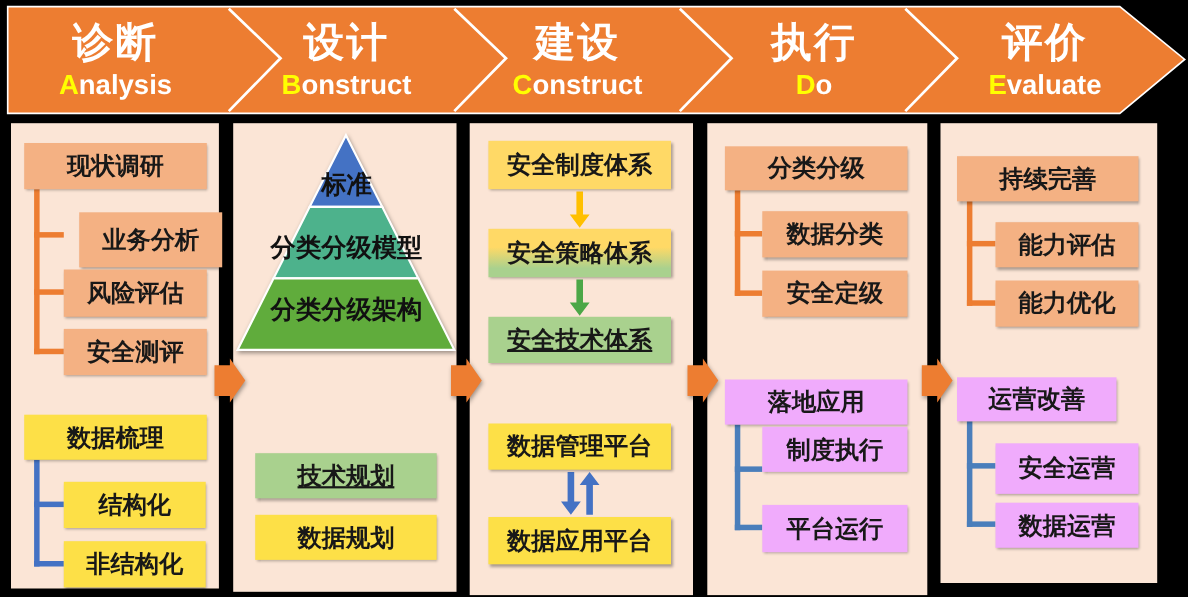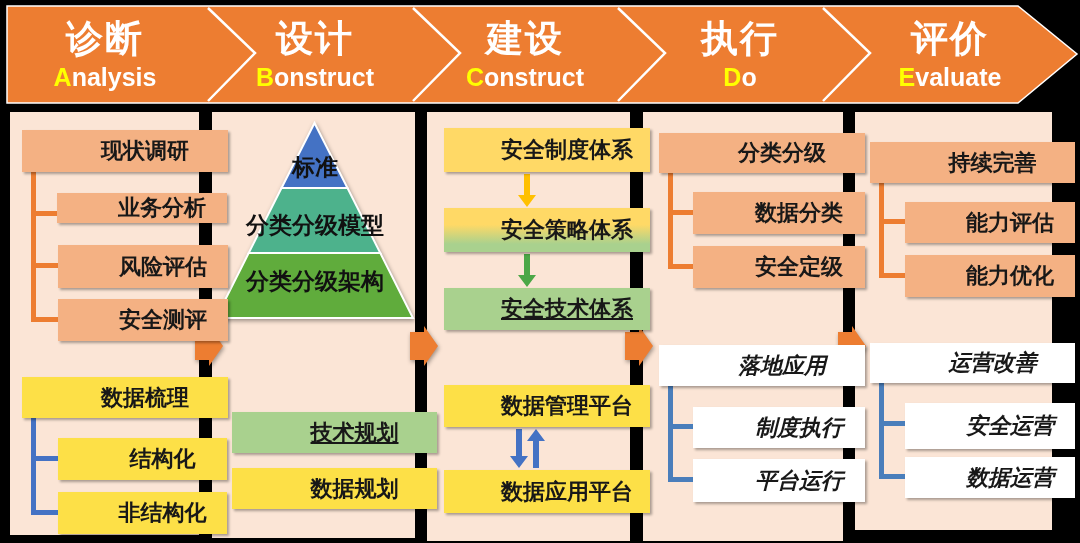--- a/index.html
+++ b/index.html
@@ -6,24 +6,24 @@
   .stage{position:relative;width:1080px;height:543px;background:#000;overflow:hidden;
          font-family:"Liberation Sans","DejaVu Sans",sans-serif;}
   .banner-svg,.overlay{position:absolute;left:0;top:0;}
   .overlay{z-index:3;pointer-events:none;}
   .phase{position:absolute;top:16px;height:84px;width:210px;z-index:4;text-align:center;color:#fff;}
   .phase-zh{font-size:37px;font-weight:bold;line-height:45px;letter-spacing:2px;}
   .phase-en{font-size:25px;font-weight:bold;line-height:33px;}
   .phase-en .initial{color:#FFFF00;}
   .panel{position:absolute;top:112px;background:#FBE5D6;z-index:1;}
   .box{position:absolute;z-index:5;display:flex;align-items:center;justify-content:center;
-       font-size:22px;font-weight:bold;color:#181818;box-shadow:1.5px 2px 2.5px rgba(0,0,0,0.33);padding-left:40px;}
+       font-size:22px;font-weight:bold;color:#181818;box-shadow:1.5px 2px 2.5px rgba(0,0,0,0.33);}
   .orange{background:#F4B183;}
   .blue1{background:#fde047;}
-  .blue2{background:#ffffff;font-style:italic;}
+  .blue2{background:#f0abfc;}
   .yellow{background:#FFD966;}
   .green{background:#A9D18E;text-decoration:underline;}
   .grad{background:linear-gradient(180deg,#FFD966 38%,#A9D18E 82%);}
   .conn{position:absolute;z-index:2;}
   .pyr-label{position:absolute;z-index:5;text-align:center;font-size:23px;font-weight:bold;color:#111;}
   .shadowed{filter:drop-shadow(1.5px 2px 2px rgba(0,0,0,0.38));}
 </style>
 </head>
 <body>
 
@@ -82,21 +82,21 @@
       <polygon points="625,332 639,332 639,326 653,346 639,366 639,360 625,360" fill="#ED7D31"></polygon>
       <polygon points="838,332 852,332 852,326 866,346 852,366 852,360 838,360" fill="#ED7D31"></polygon>
     </g>
   </svg>
 
   <div class="conn" style="left:31px;top:172px;width:5px;height:150px;background:#ED7D31"></div>
   <div class="conn" style="left:31px;top:211px;width:27px;height:5px;background:#ED7D31"></div>
   <div class="conn" style="left:31px;top:263px;width:27px;height:5px;background:#ED7D31"></div>
   <div class="conn" style="left:31px;top:317px;width:27px;height:5px;background:#ED7D31"></div>
   <div class="box orange" style="left:22px;top:130px;width:166px;height:42px">现状调研</div>
-  <div class="box orange" style="left:57px;top:193px;width:130px;height:30px">业务分析</div>
+  <div class="box orange" style="left:72px;top:193px;width:130px;height:50px">业务分析</div>
   <div class="box orange" style="left:58px;top:245px;width:130px;height:43px">风险评估</div>
   <div class="box orange" style="left:58px;top:299px;width:130px;height:42px">安全测评</div>
   <div class="conn" style="left:31px;top:418px;width:5px;height:97px;background:#4472C4"></div>
   <div class="conn" style="left:31px;top:456px;width:27px;height:5px;background:#4472C4"></div>
   <div class="conn" style="left:31px;top:510px;width:27px;height:5px;background:#4472C4"></div>
   <div class="box blue1" style="left:22px;top:377px;width:166px;height:41px">数据梳理</div>
   <div class="box blue1" style="left:58px;top:438px;width:129px;height:42px">结构化</div>
   <div class="box blue1" style="left:58px;top:492px;width:129px;height:42px">非结构化</div>
 
   <div class="pyr-label" style="left:275px;top:152px;width:80px">标准</div>
@@ -114,29 +114,29 @@
   <div class="conn" style="left:668px;top:173px;width:5px;height:96px;background:#ED7D31"></div>
   <div class="conn" style="left:668px;top:210px;width:25px;height:5px;background:#ED7D31"></div>
   <div class="conn" style="left:668px;top:264px;width:25px;height:5px;background:#ED7D31"></div>
   <div class="box orange" style="left:659px;top:133px;width:166px;height:40px">分类分级</div>
   <div class="box orange" style="left:693px;top:192px;width:132px;height:42px">数据分类</div>
   <div class="box orange" style="left:693px;top:246px;width:132px;height:42px">安全定级</div>
   <div class="conn" style="left:668px;top:386px;width:5px;height:96px;background:#4A7EBB"></div>
   <div class="conn" style="left:668px;top:424px;width:25px;height:5px;background:#4A7EBB"></div>
   <div class="conn" style="left:668px;top:477px;width:25px;height:5px;background:#4A7EBB"></div>
   <div class="box blue2" style="left:659px;top:345px;width:166px;height:41px">落地应用</div>
-  <div class="box blue2" style="left:693px;top:407px;width:132px;height:41px">制度执行</div>
+  <div class="box blue2" style="left:693px;top:388px;width:132px;height:41px">制度执行</div>
   <div class="box blue2" style="left:693px;top:459px;width:132px;height:43px">平台运行</div>
 
   <div class="conn" style="left:879px;top:183px;width:5px;height:95px;background:#ED7D31"></div>
   <div class="conn" style="left:879px;top:219px;width:26px;height:5px;background:#ED7D31"></div>
   <div class="conn" style="left:879px;top:273px;width:26px;height:5px;background:#ED7D31"></div>
   <div class="box orange" style="left:870px;top:142px;width:165px;height:41px">持续完善</div>
   <div class="box orange" style="left:905px;top:202px;width:130px;height:41px">能力评估</div>
   <div class="box orange" style="left:905px;top:255px;width:130px;height:42px">能力优化</div>
   <div class="conn" style="left:879px;top:383px;width:5px;height:96px;background:#4A7EBB"></div>
   <div class="conn" style="left:879px;top:421px;width:26px;height:5px;background:#4A7EBB"></div>
   <div class="conn" style="left:879px;top:474px;width:26px;height:5px;background:#4A7EBB"></div>
-  <div class="box blue2" style="left:870px;top:343px;width:165px;height:40px">运营改善</div>
+  <div class="box blue2" style="left:870px;top:343px;width:145px;height:40px">运营改善</div>
   <div class="box blue2" style="left:905px;top:403px;width:130px;height:46px">安全运营</div>
   <div class="box blue2" style="left:905px;top:457px;width:130px;height:41px">数据运营</div>
 
 </div>
 
 </body></html>

